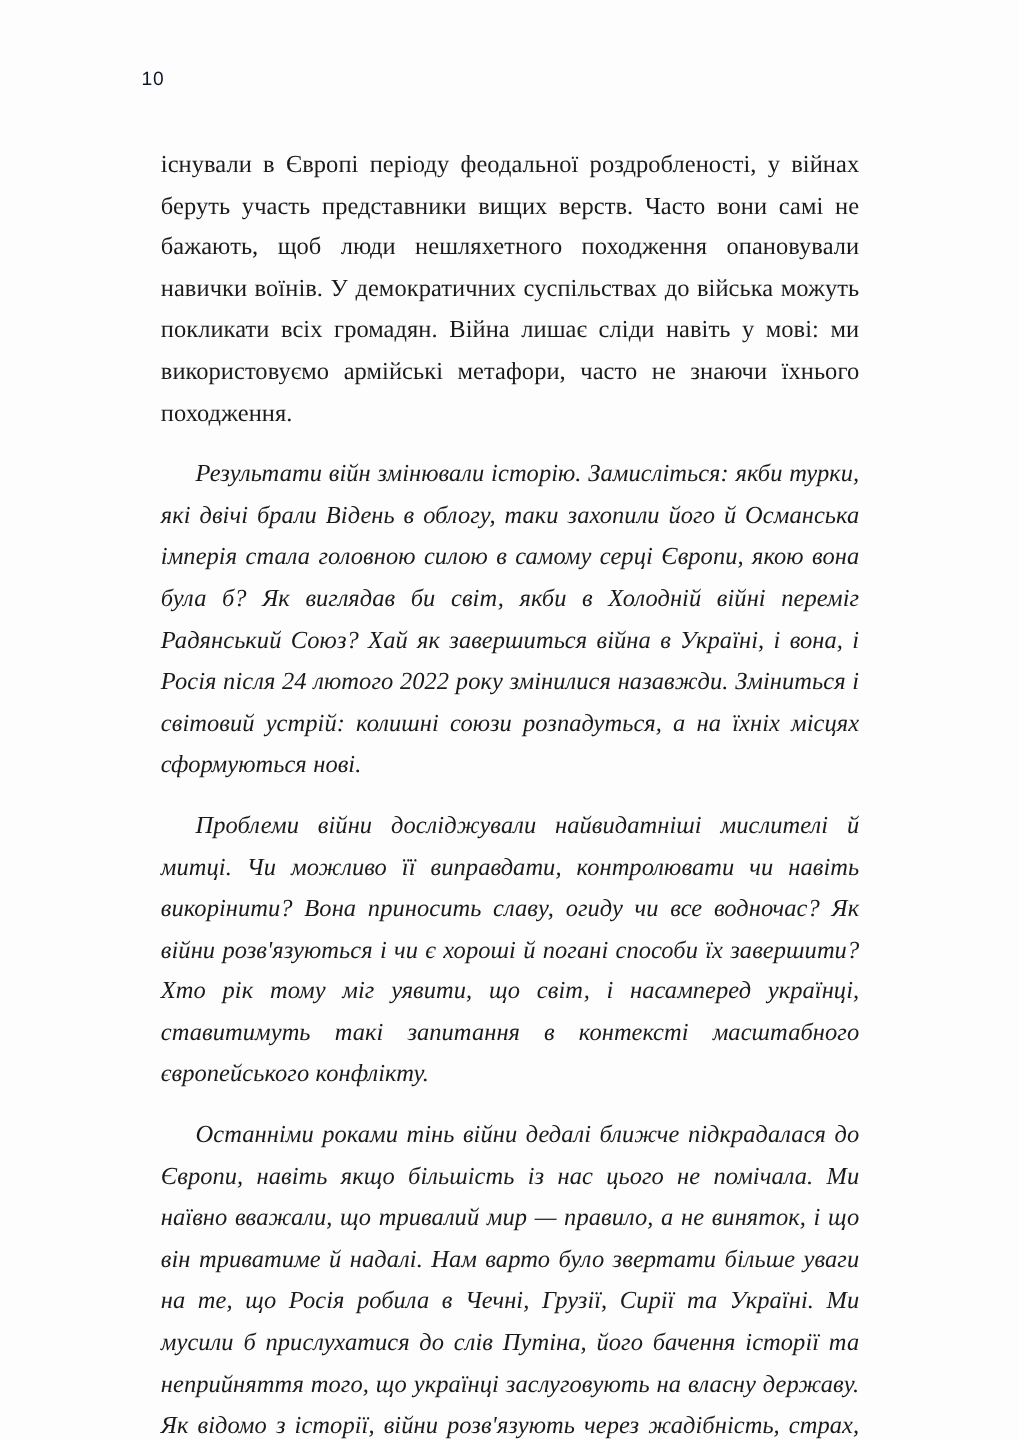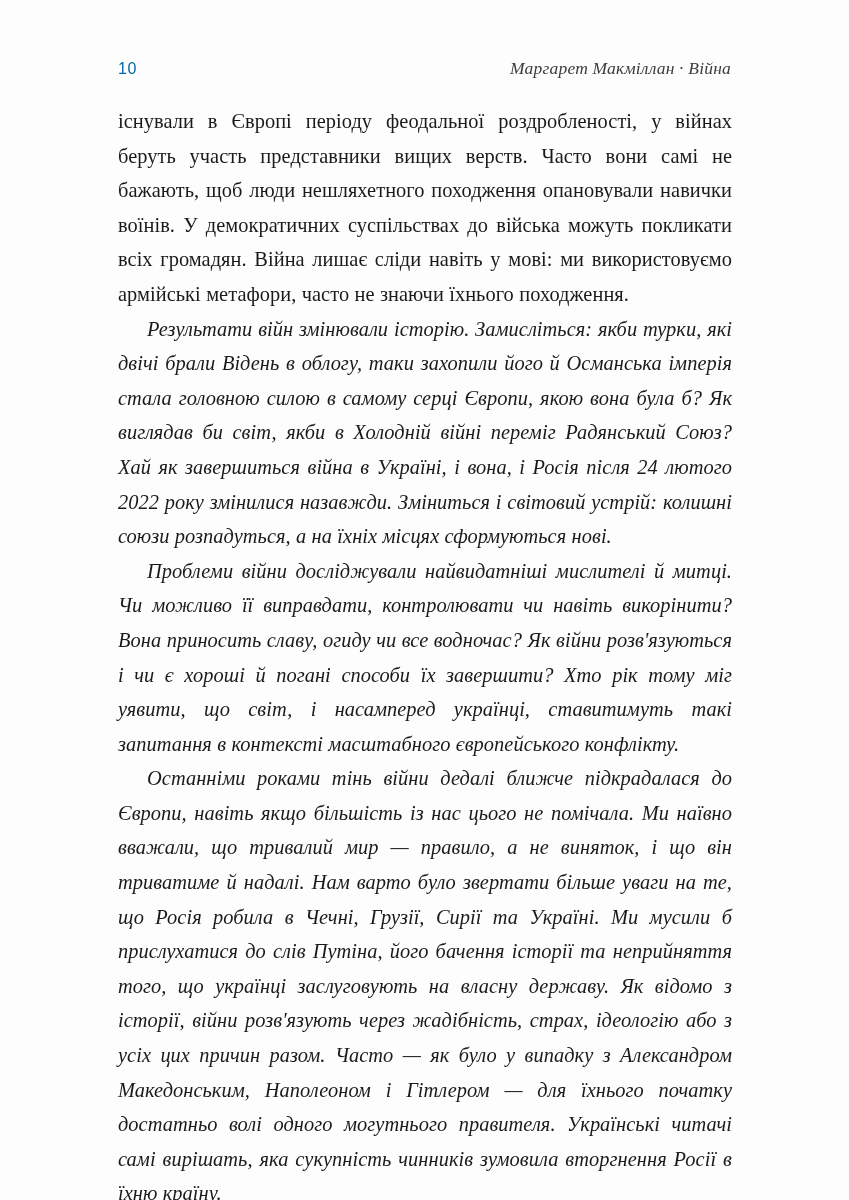--- a/index.html
+++ b/index.html
@@ -25,40 +25,40 @@
     top: 58px;
     height: 26px;
     display: flex;
     align-items: baseline;
     justify-content: space-between;
   }
   .folio {
     font-family: "Liberation Sans", "DejaVu Sans", sans-serif;
     font-size: 16px;
     letter-spacing: 0.5px;
-    color: #0369a1;
+    color: #0f172a;
     font-weight: 400;
   }
   .running-title {
     font-style: italic;
     font-size: 17.5px;
     letter-spacing: 0.2px;
     color: #3c3c3c;
     white-space: nowrap;
   }
 
   
   .textblock {
     position: absolute;
     left: 118px;
     top: 104px;
     width: 614px;
   }
   .para {
-    margin: 0;
+    margin: 16px;
     font-size: 20.4px;
     line-height: 34.6px;
     text-align: justify;
     text-indent: 0;
     hyphens: manual;
     letter-spacing: 0.05px;
     word-spacing: 0.2px;
   }
   .para + .para {
     text-indent: 29px;
@@ -66,21 +66,20 @@
   }
   
 </style>
 </head>
 <body>
 
 <div class="page">
 
   <div class="running-head">
     <span class="folio">10</span>
-    <span class="running-title">Маргарет Макміллан · Війна</span>
   </div>
 
   <div class="textblock">
     <p class="para">існували в Європі періоду феодальної роздробленості, у війнах беруть участь представники вищих верств. Часто вони самі не бажають, щоб люди нешляхетного походження опановували навички воїнів. У демократичних суспільствах до війська можуть покликати всіх громадян. Війна лишає сліди навіть у мові: ми використовуємо армійські метафори, часто не знаючи їхнього походження.</p>
     <p class="para">Результати війн змінювали історію. Замисліться: якби турки, які двічі брали Відень в облогу, таки захопили його й Османська імперія стала головною силою в самому серці Європи, якою вона була б? Як виглядав би світ, якби в Холодній війні переміг Радянський Союз? Хай як завершиться війна в Україні, і вона, і Росія після 24 лютого 2022 року змінилися назавжди. Зміниться і світовий устрій: колишні союзи розпадуться, а на їхніх місцях сформуються нові.</p>
     <p class="para">Проблеми війни досліджували найвидатніші мислителі й митці. Чи можливо її виправдати, контролювати чи навіть викорінити? Вона приносить славу, огиду чи все водночас? Як війни розв'язуються і чи є хороші й погані способи їх завершити? Хто рік тому міг уявити, що світ, і насамперед українці, ставитимуть такі запитання в контексті масштабного європейського конфлікту.</p>
     <p class="para">Останніми роками тінь війни дедалі ближче підкрадалася до Європи, навіть якщо більшість із нас цього не помічала. Ми наївно вважали, що тривалий мир — правило, а не виняток, і що він триватиме й надалі. Нам варто було звертати більше уваги на те, що Росія робила в Чечні, Грузії, Сирії та Україні. Ми мусили б прислухатися до слів Путіна, його бачення історії та неприйняття того, що українці заслуговують на власну державу. Як відомо з історії, війни розв'язують через жадібність, страх, ідеологію або з усіх цих причин разом. Часто — як було у випадку з Александром Македонським, Наполеоном і Гітлером — для їхнього початку достатньо волі одного могутнього правителя. Українські читачі самі вирішать, яка сукупність чинників зумовила вторгнення Росії в їхню країну.</p>
   </div>
 
 </div>

